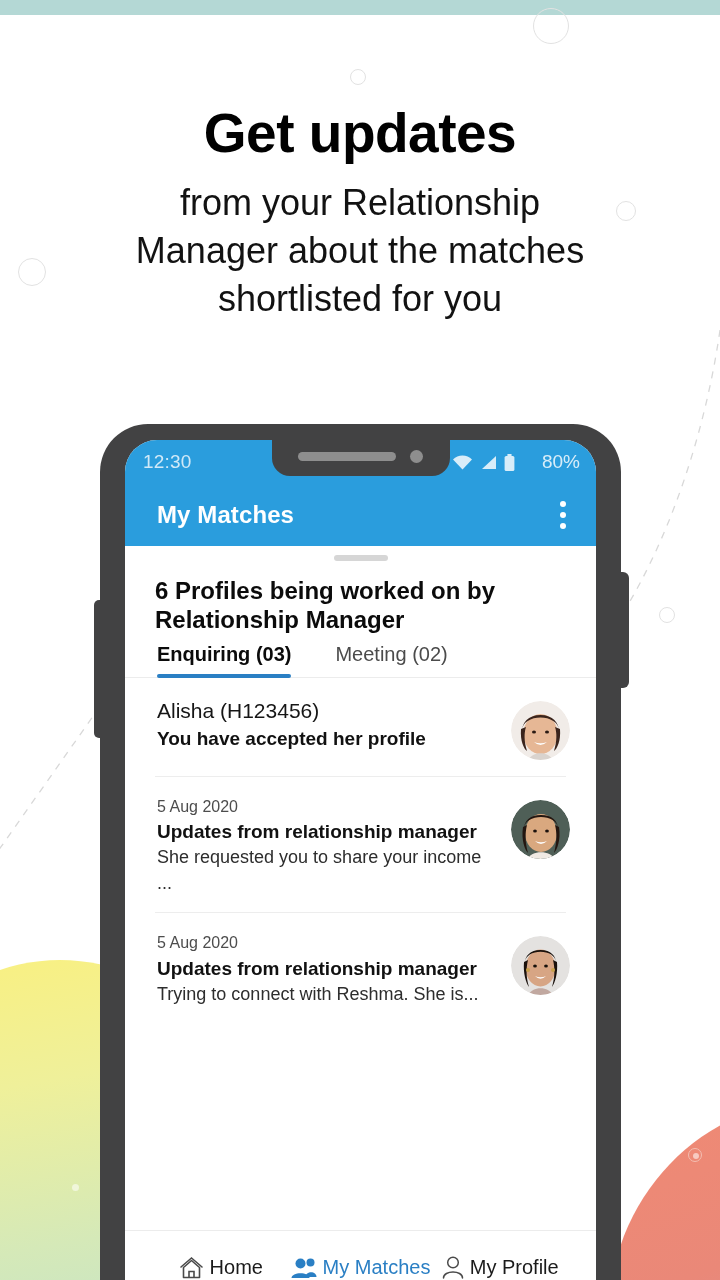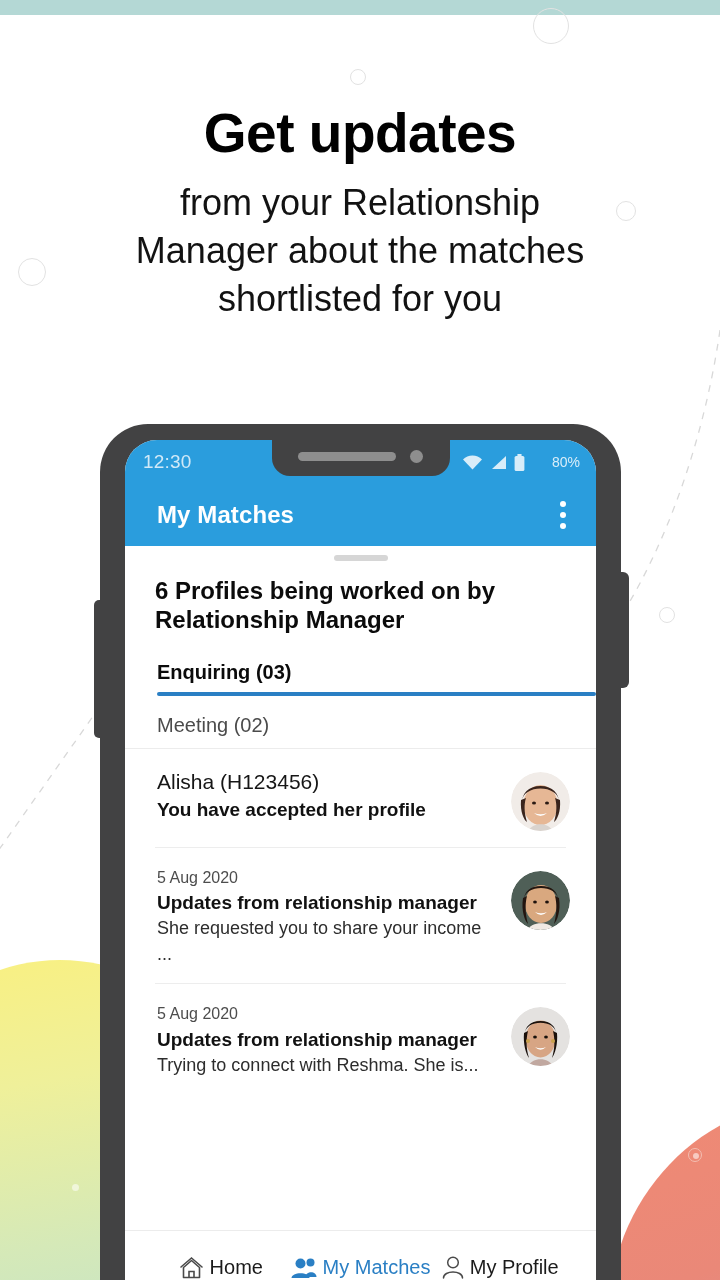--- a/index.html
+++ b/index.html
@@ -119,21 +119,21 @@
     color: rgba(255,255,255,.78);
     font-weight: 400;
     letter-spacing: .2px;
   }
   .status-right {
     display: flex;
     align-items: center;
     gap: 7px;
   }
   .batt-pct {
-    font-size: 14px;
+    font-size: 19px;
     color: rgba(255,255,255,.82);
     margin-left: 20px;
   }
   .notch {
     position: absolute;
     left: 50%; top: -4px;
     transform: translateX(-50%);
     width: 178px; height: 40px;
     background: #424243;
     border-radius: 0 0 18px 18px;
@@ -198,23 +198,22 @@
   }
   .sheet-title {
     margin: 15px 30px 0;
     font-size: 24px;
     font-weight: 700;
     color: #0b0b0b;
     line-height: 1.22;
   }
   .tabs {
     display: flex;
-    margin: 26px 0 0 32px;
-    gap: 18px;
-    flex-direction: column;
+    margin: 8px 0 0 32px;
+    gap: 44px;
   }
   .tab {
     font-size: 20px;
     color: #4b4b4b;
     padding-bottom: 12px;
     position: relative;
   }
   .tab.active {
     color: #0b0b0b;
     font-weight: 700;

